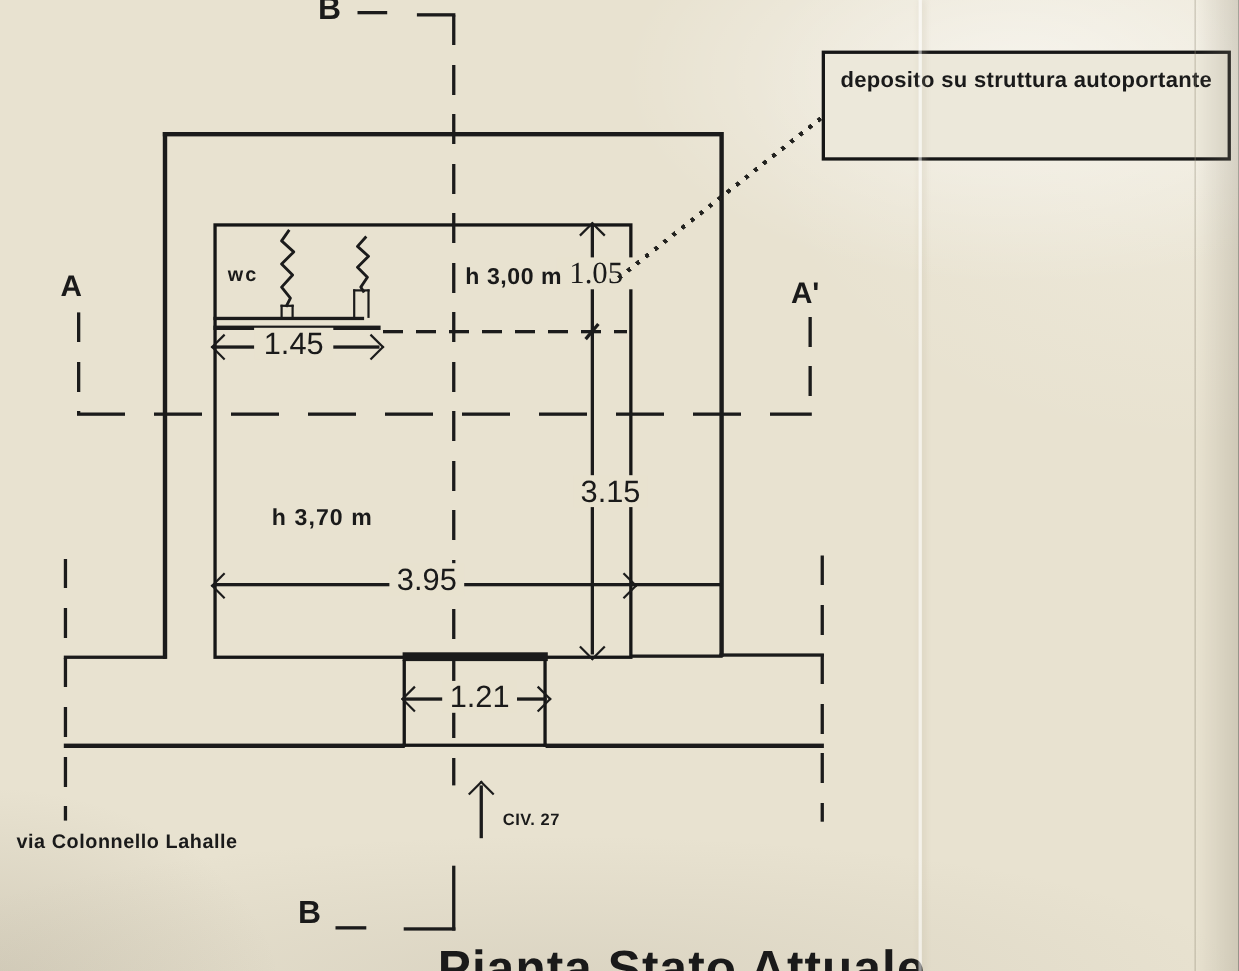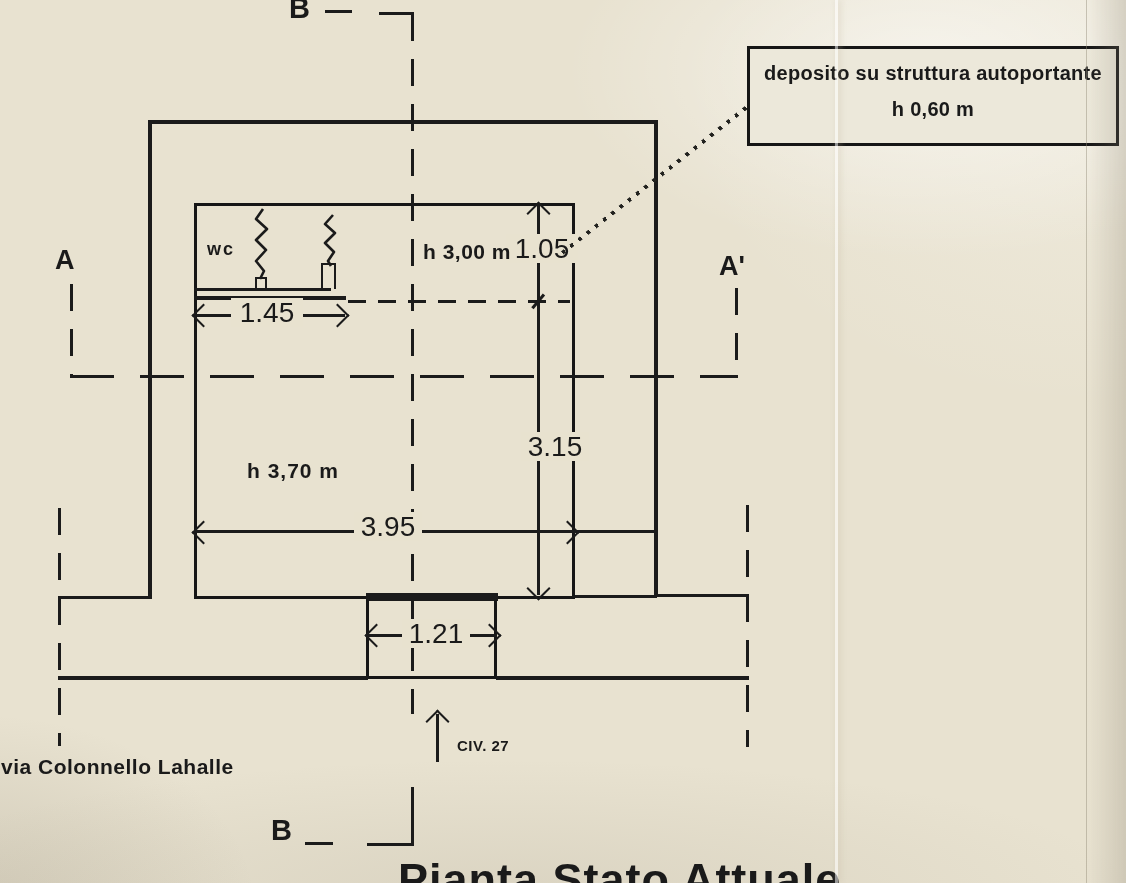--- a/index.html
+++ b/index.html
@@ -90,43 +90,42 @@
   <div class="chev" style="left:559px; top:524px; transform:rotate(-135deg);"></div>
 
   <div class="ln" style="left:194px; top:314px; width:151px; height:2.5px;"></div>
   <div class="chev" style="left:195px; top:307px; transform:rotate(45deg);"></div>
   <div class="chev" style="left:329px; top:307px; transform:rotate(-135deg);"></div>
 
   <div class="ln" style="left:367px; top:634px; width:130px; height:2.5px;"></div>
   <div class="chev" style="left:368px; top:627px; transform:rotate(45deg);"></div>
   <div class="chev" style="left:481px; top:627px; transform:rotate(-135deg);"></div>
 
-  <div class="dim" style="left:506px; top:234px; width:72px;">1.05</div>
+  <div class="dim" style="left:506px; top:234px; width:72px;font-family:Liberation Serif, serif;">1.05</div>
   <div class="dim" style="left:505px; top:432px; width:68px;margin-left:16px;">3.15</div>
   <div class="dim" style="left:354px; top:512px; width:68px;">3.95</div>
   <div class="dim" style="left:231px; top:298px; width:72px;">1.45</div>
   <div class="dim" style="left:402px; top:619px; width:68px;">1.21</div>
 
   <div class="lbl" style="left:207px; top:239px; font-size:18px; letter-spacing:2px;">wc</div>
   <div class="lbl" style="left:423px; top:240px; font-size:21px; letter-spacing:0.5px;">h 3,00 m</div>
   <div class="lbl" style="left:247px; top:459px; font-size:21px; letter-spacing:1px;">h 3,70 m</div>
 
   <div class="lbl" style="left:55px;  top:245px; font-size:27px;">A</div>
   <div class="lbl" style="left:719px; top:251px; font-size:27px;">A'</div>
   <div class="lbl" style="left:289px; top:-8px;  font-size:29px;">B</div>
   <div class="lbl" style="left:271px; top:814px; font-size:29px;">B</div>
 
   <div class="ln" style="left:436px; top:714px; width:2.5px; height:48px;"></div>
   <div class="chev" style="left:429px; top:713px; transform:rotate(135deg);"></div>
   <div class="lbl" style="left:457px; top:737px; font-size:15px; letter-spacing:0.5px;">CIV. 27</div>
-  <div class="lbl" style="left:1px; top:755px; font-size:21px; letter-spacing:0.5px;">via Colonnello Lahalle</div>
+  <div class="lbl" style="left:15px; top:755px; font-size:18px; letter-spacing:0.5px;">via Colonnello Lahalle</div>
 
   <div class="dots" style="left:562px; top:251px; width:241px; transform:rotate(-38.3deg);"></div>
   <div class="box-border" style="left:747px; top:46px; width:372px; height:100px; background:#ece8da; text-align:center;">
     <div class="lbl" style="position:static; display:block; margin-top:13px; font-size:20px; letter-spacing:0.3px;">deposito su struttura autoportante</div>
-    <div class="lbl" style="position:static; display:block; margin-top:13px; font-size:20px; letter-spacing:0.3px;">h 0,60 m</div>
   </div>
 
   <div class="lbl" style="left:398px; top:854px; font-size:45px; letter-spacing:1px;">Pianta Stato Attuale</div>
 
   <div id="fold"></div>
   <div id="edge"></div>
 </div>
 
 </body></html>

